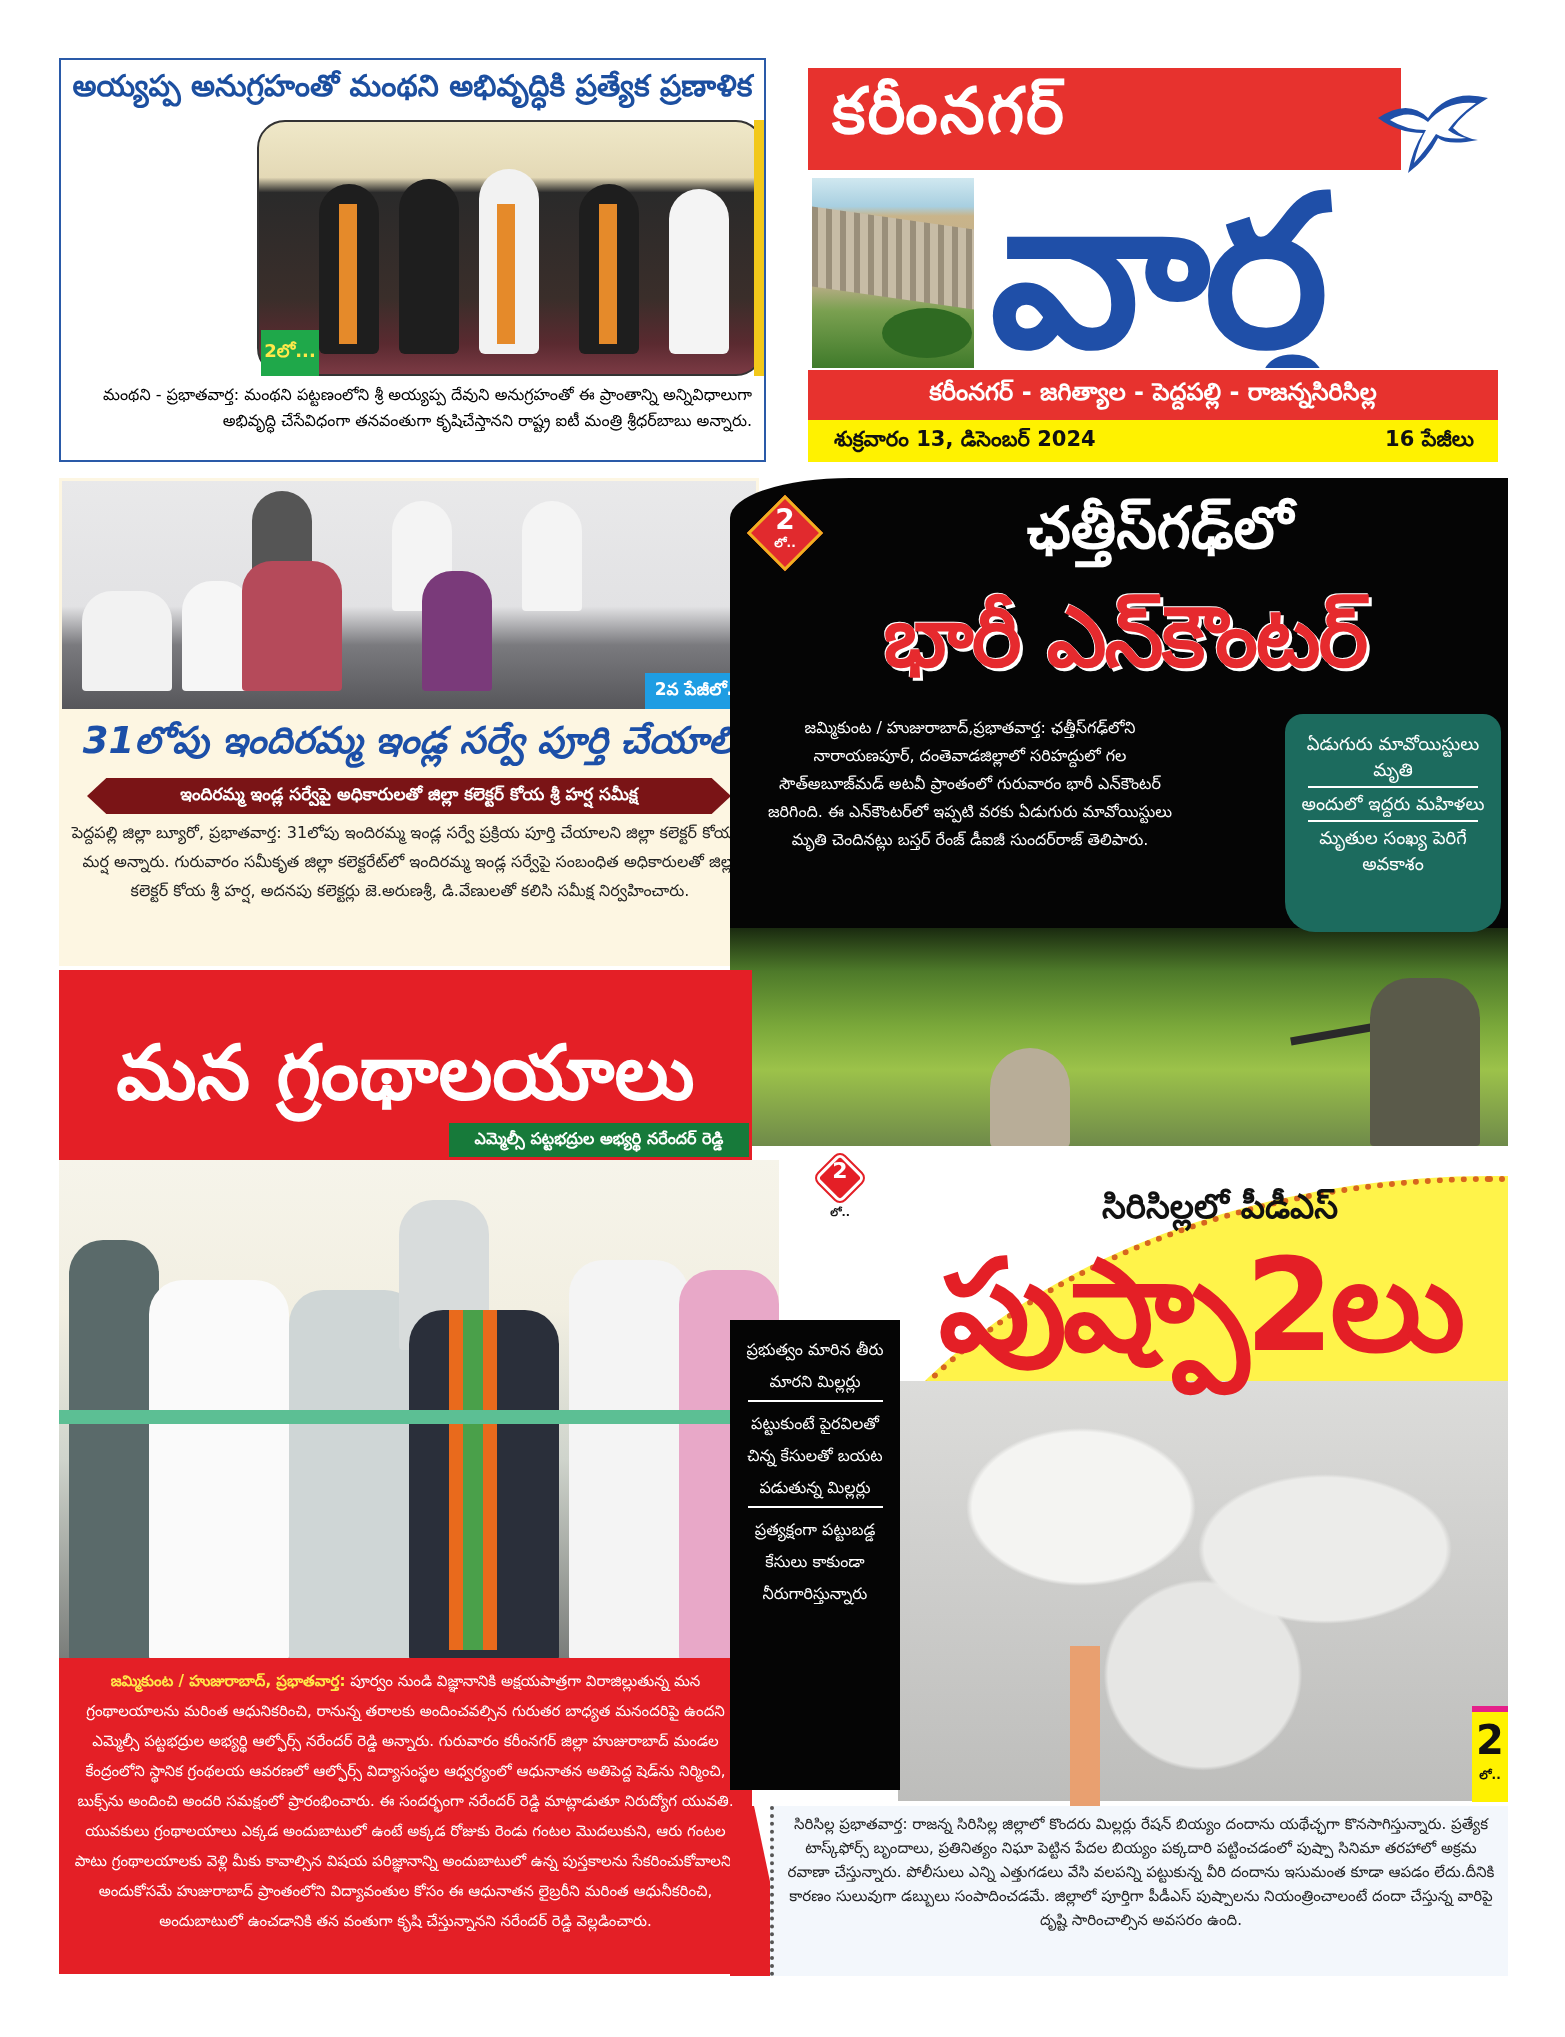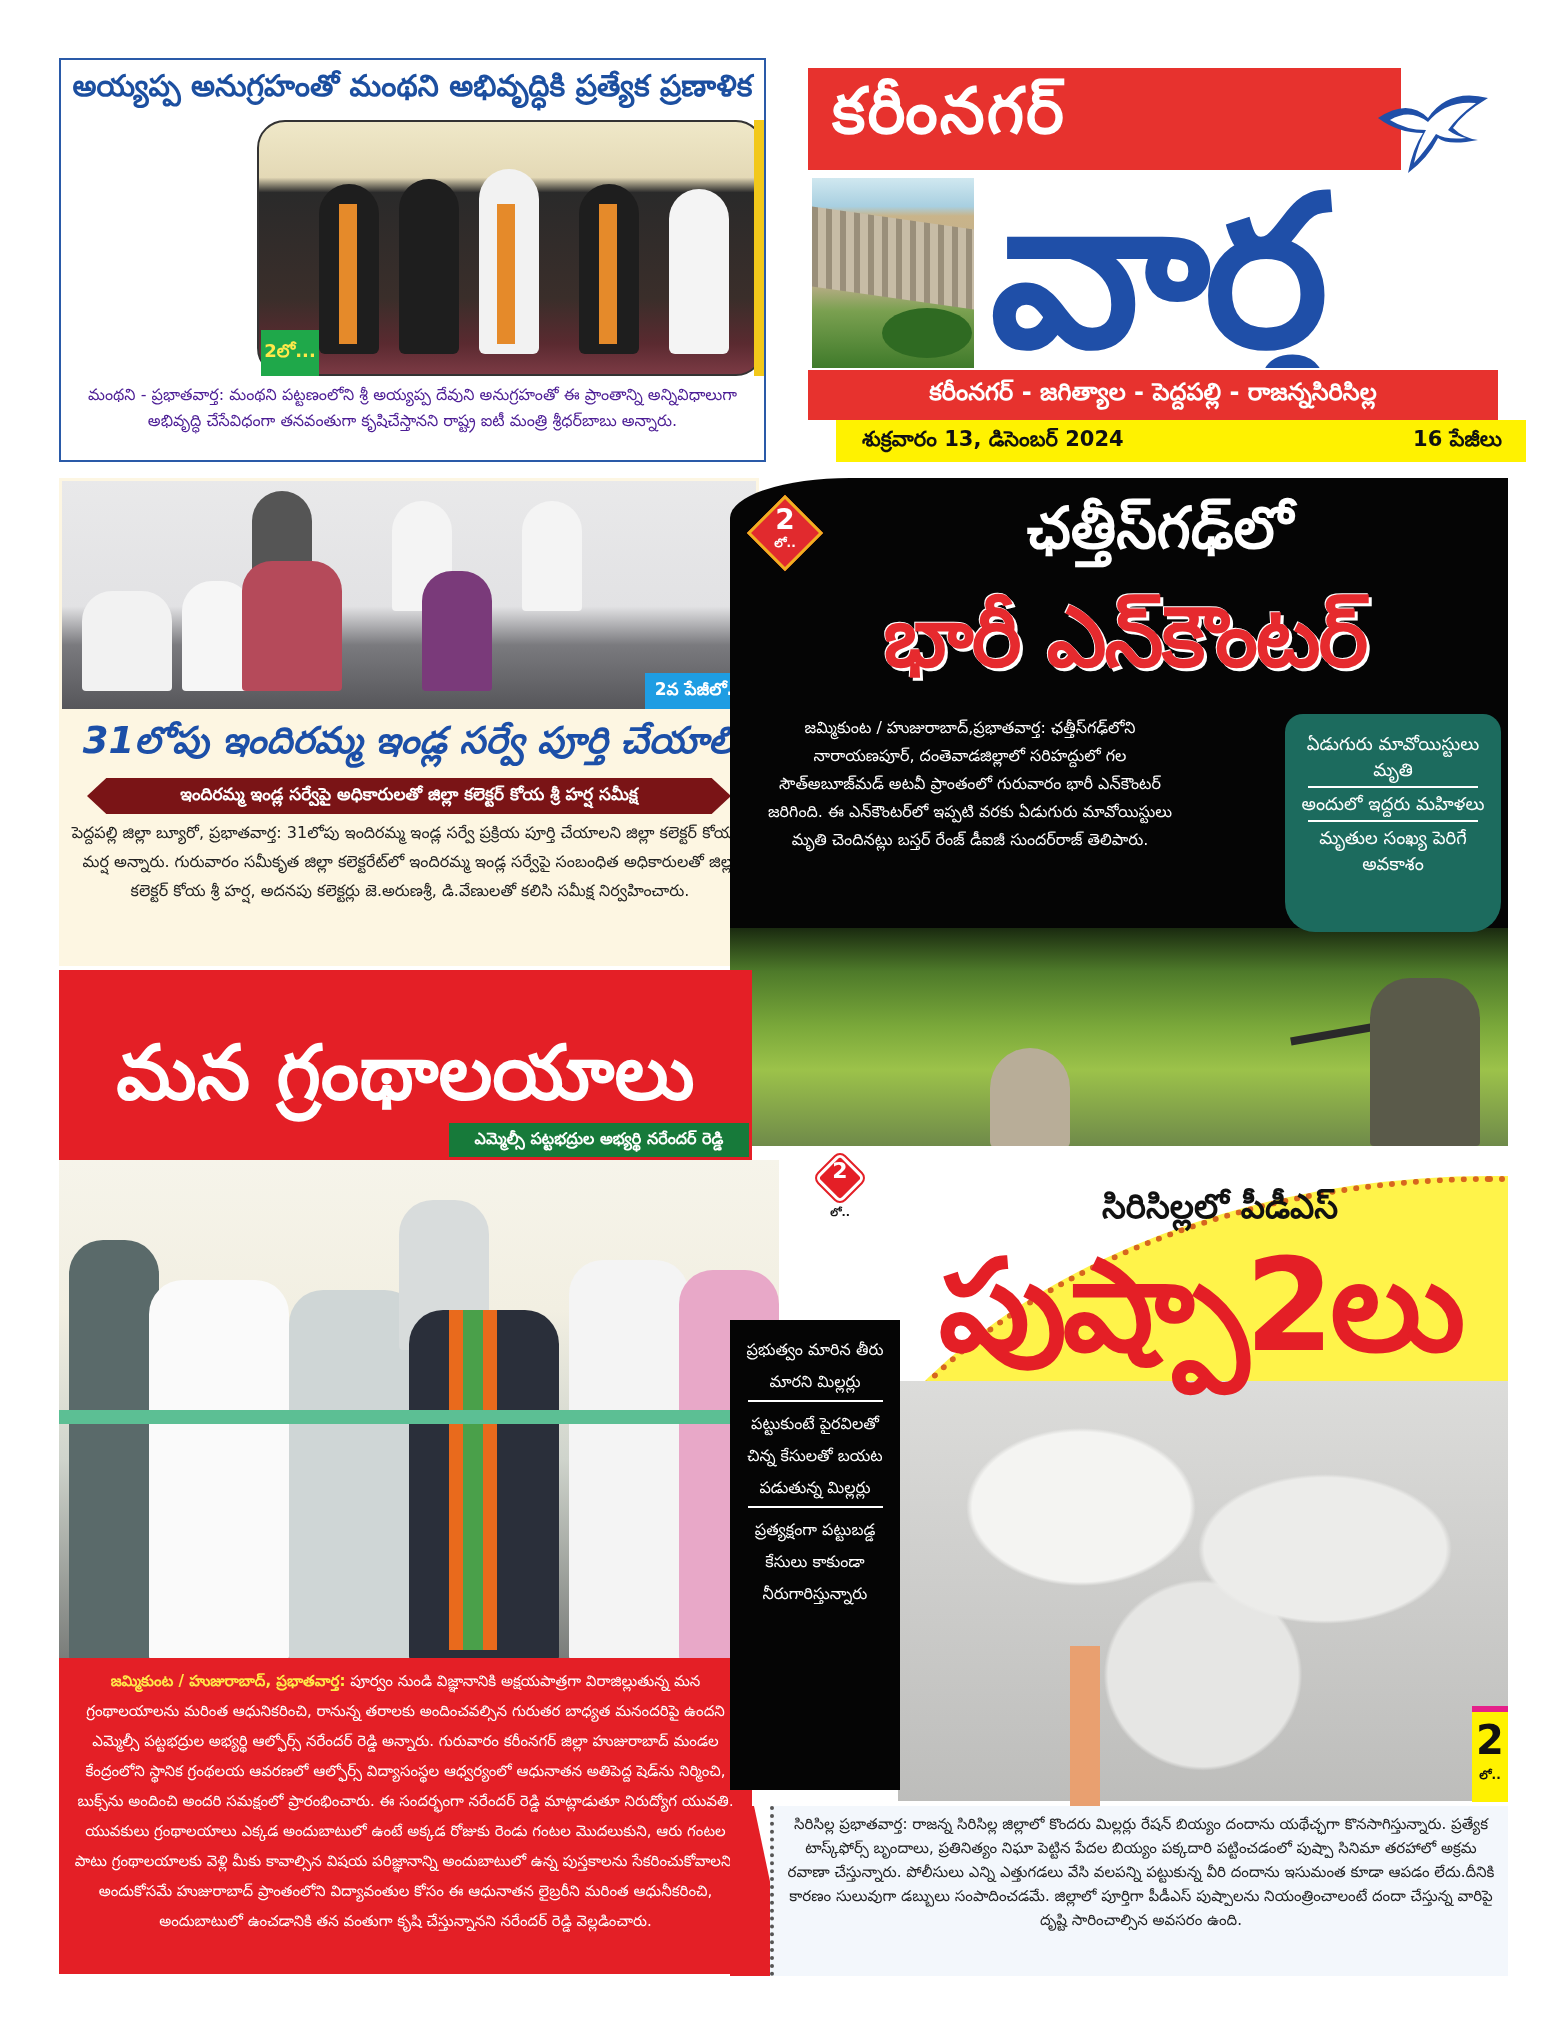--- a/index.html
+++ b/index.html
@@ -12,33 +12,33 @@
   #ayyappa .headline { position: absolute; left: 0; top: 0; width: 100%; height: 58px; display: flex; align-items: center; justify-content: center; font-size: 30px; font-weight: bold; color: #1c4fa0; }
   #ayyappa .purple { position: absolute; left: 0; top: 60px; width: 208px; height: 258px; background: linear-gradient(90deg, #8a2a8e 0%, #b46bb8 60%, #d8b4dc 100%); padding: 6px 4px; display: flex; flex-direction: column; align-items: center; }
   #ayyappa .purple .ln { color: #ffe94a; font-size: 24px; font-weight: bold; line-height: 35px; text-align: center; }
   #ayyappa .purple .rule { width: 80px; height: 2px; background: #fff; margin: 4px 0; }
   #ayyappa .photo { position: absolute; left: 196px; top: 60px; width: 507px; height: 256px; border-radius: 28px; border: 2px solid #333;
      background: linear-gradient(180deg, #efe8c8 0%, #e4d9b6 22%, #2a2a2a 28%, #3a2e2a 70%, #5a2a30 88%, #7b3a44 100%); overflow: hidden; }
   #ayyappa .yellow-edge { position: absolute; right: 0; top: 60px; width: 10px; height: 256px; background: #f2c81a; }
   #ayyappa .photo .person { position: absolute; bottom: 20px; width: 60px; height: 160px; border-radius: 30px 30px 6px 6px; background: #1e1e1e; }
   #ayyappa .photo .scarf { position: absolute; bottom: 30px; width: 18px; height: 140px; background: #e58a2a; }
   #ayyappa .tag2 { position: absolute; left: 200px; top: 270px; width: 58px; height: 46px; background: #1fa84a; color: #ffe94a; font-weight: bold; font-size: 18px; display: flex; align-items: center; justify-content: center; }
-  #ayyappa .body { position: absolute; left: 0; top: 322px; width: 100%; padding: 0 12px; font-size: 16px; line-height: 26px; text-align: center; color: #4c1d95; }
+  #ayyappa .body { position: absolute; left: 0; top: 322px; width: 100%; padding: 0 12px; font-size: 16px; line-height: 26px; text-align: right; color: #000000; }
 
   
   #masthead { left: 800px; top: 58px; width: 700px; height: 410px; }
   #masthead .red-top { position: absolute; left: 8px; top: 10px; width: 593px; height: 102px; background: #e7322e; color: #fff; font-size: 64px; font-weight: bold; display: flex; align-items: center; padding-left: 24px; letter-spacing: 2px; }
   #masthead .bird { position: absolute; left: 568px; top: 20px; width: 130px; height: 100px; }
   #masthead .dam { position: absolute; left: 12px; top: 120px; width: 162px; height: 190px;
      background: linear-gradient(180deg, #d0e8f0 0%, #a8cfe0 15%, #c9b48a 20%, #bfae8c 55%, #7aa050 70%, #3f7a2a 100%); }
   #masthead .dam .wall { position: absolute; left: 0; top: 40px; width: 162px; height: 80px; background: repeating-linear-gradient(90deg, #9a8f7a 0 6px, #c7bca6 6px 14px); transform: skewY(8deg); }
   #masthead .dam .tree { position: absolute; left: 70px; top: 130px; width: 90px; height: 50px; background: #2f6a22; border-radius: 50%; }
   #masthead .vartha { position: absolute; left: 190px; top: 120px; width: 500px; height: 190px; color: #1f4fa8; font-size: 210px; font-weight: bold; line-height: 190px; letter-spacing: -6px; overflow: hidden; }
   #masthead .districts { position: absolute; left: 8px; top: 312px; width: 690px; height: 50px; background: #e7322e; color: #fff; font-size: 24px; font-weight: bold; display: flex; align-items: center; justify-content: center; }
-  #masthead .dateline { position: absolute; left: 8px; top: 362px; width: 690px; height: 42px; background: #fff200; color: #111; font-size: 21px; font-weight: bold; display: flex; align-items: center; justify-content: space-between; padding: 0 24px 0 26px; margin-left: 28px; }
+  #masthead .dateline { position: absolute; left: 8px; top: 362px; width: 690px; height: 42px; background: #fff200; color: #111; font-size: 21px; font-weight: bold; display: flex; align-items: center; justify-content: space-between; padding: 0 24px 0 26px; }
 
   
   #indiramma { left: 59px; top: 478px; width: 700px; height: 488px; background: #fdf6e2; }
   #indiramma .photo { position: absolute; left: 3px; top: 3px; width: 694px; height: 228px;
      background: linear-gradient(180deg, #e9e9ea 0%, #e2e2e4 55%, #7a7a7e 72%, #56565a 100%); overflow: hidden; }
   #indiramma .photo .fig { position: absolute; border-radius: 30px 30px 4px 4px; }
   #indiramma .photo .tag { position: absolute; right: 0; bottom: 0; background: #1e9de3; color: #fff; font-size: 17px; font-weight: bold; padding: 6px 10px; }
   #indiramma .headline { position: absolute; left: 0; top: 236px; width: 100%; height: 62px; display: flex; align-items: center; justify-content: center; font-size: 37px; font-style: italic; font-weight: bold; color: #1c4fa8; }
   #indiramma .ribbon { position: absolute; left: 28px; top: 300px; width: 644px; height: 36px; background: #7a1416; color: #fff; font-size: 17px; font-weight: bold; display: flex; align-items: center; justify-content: center;
      clip-path: polygon(3% 0, 97% 0, 100% 50%, 97% 100%, 3% 100%, 0 50%); }

